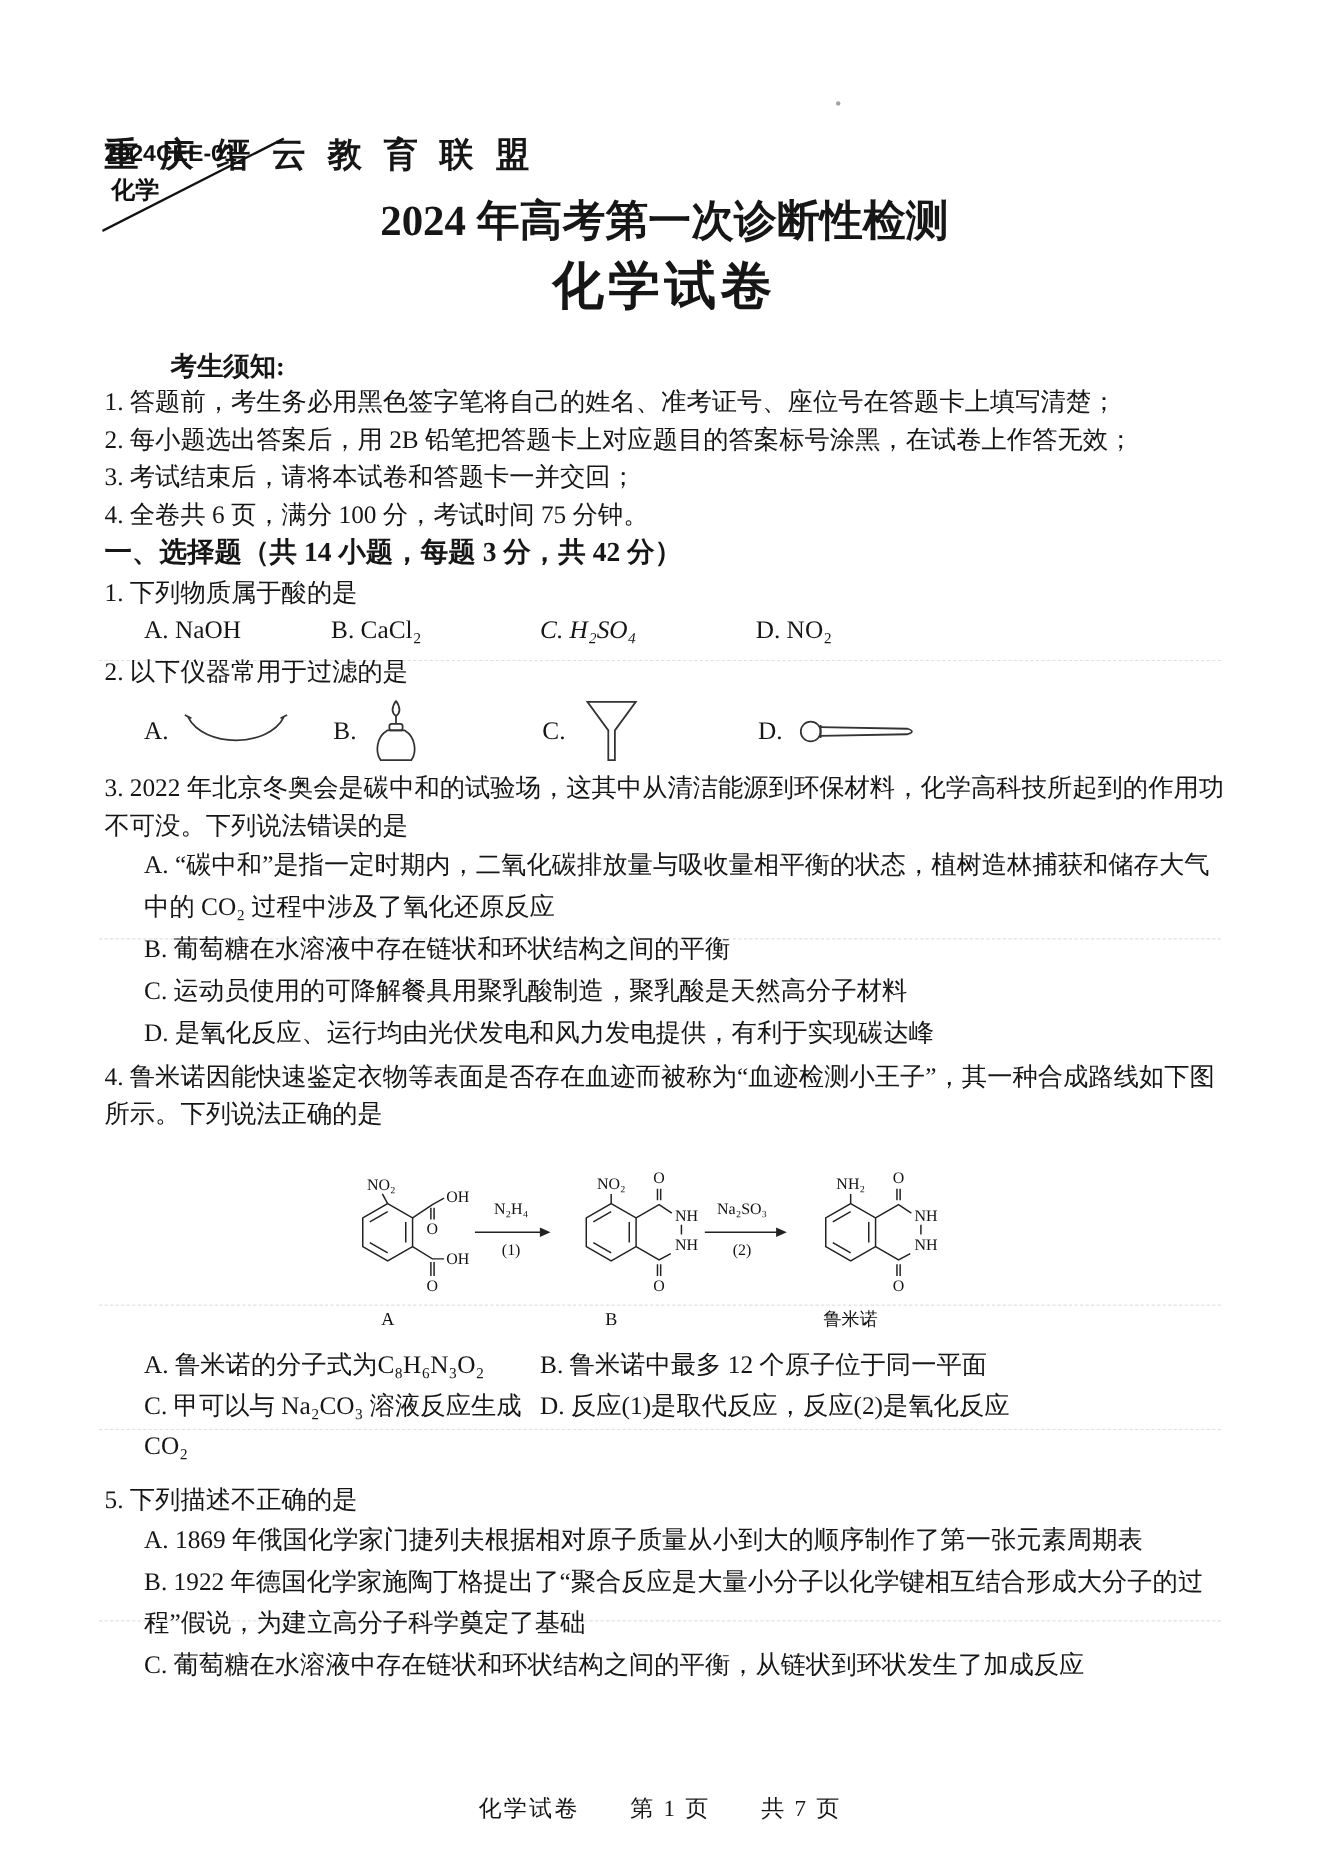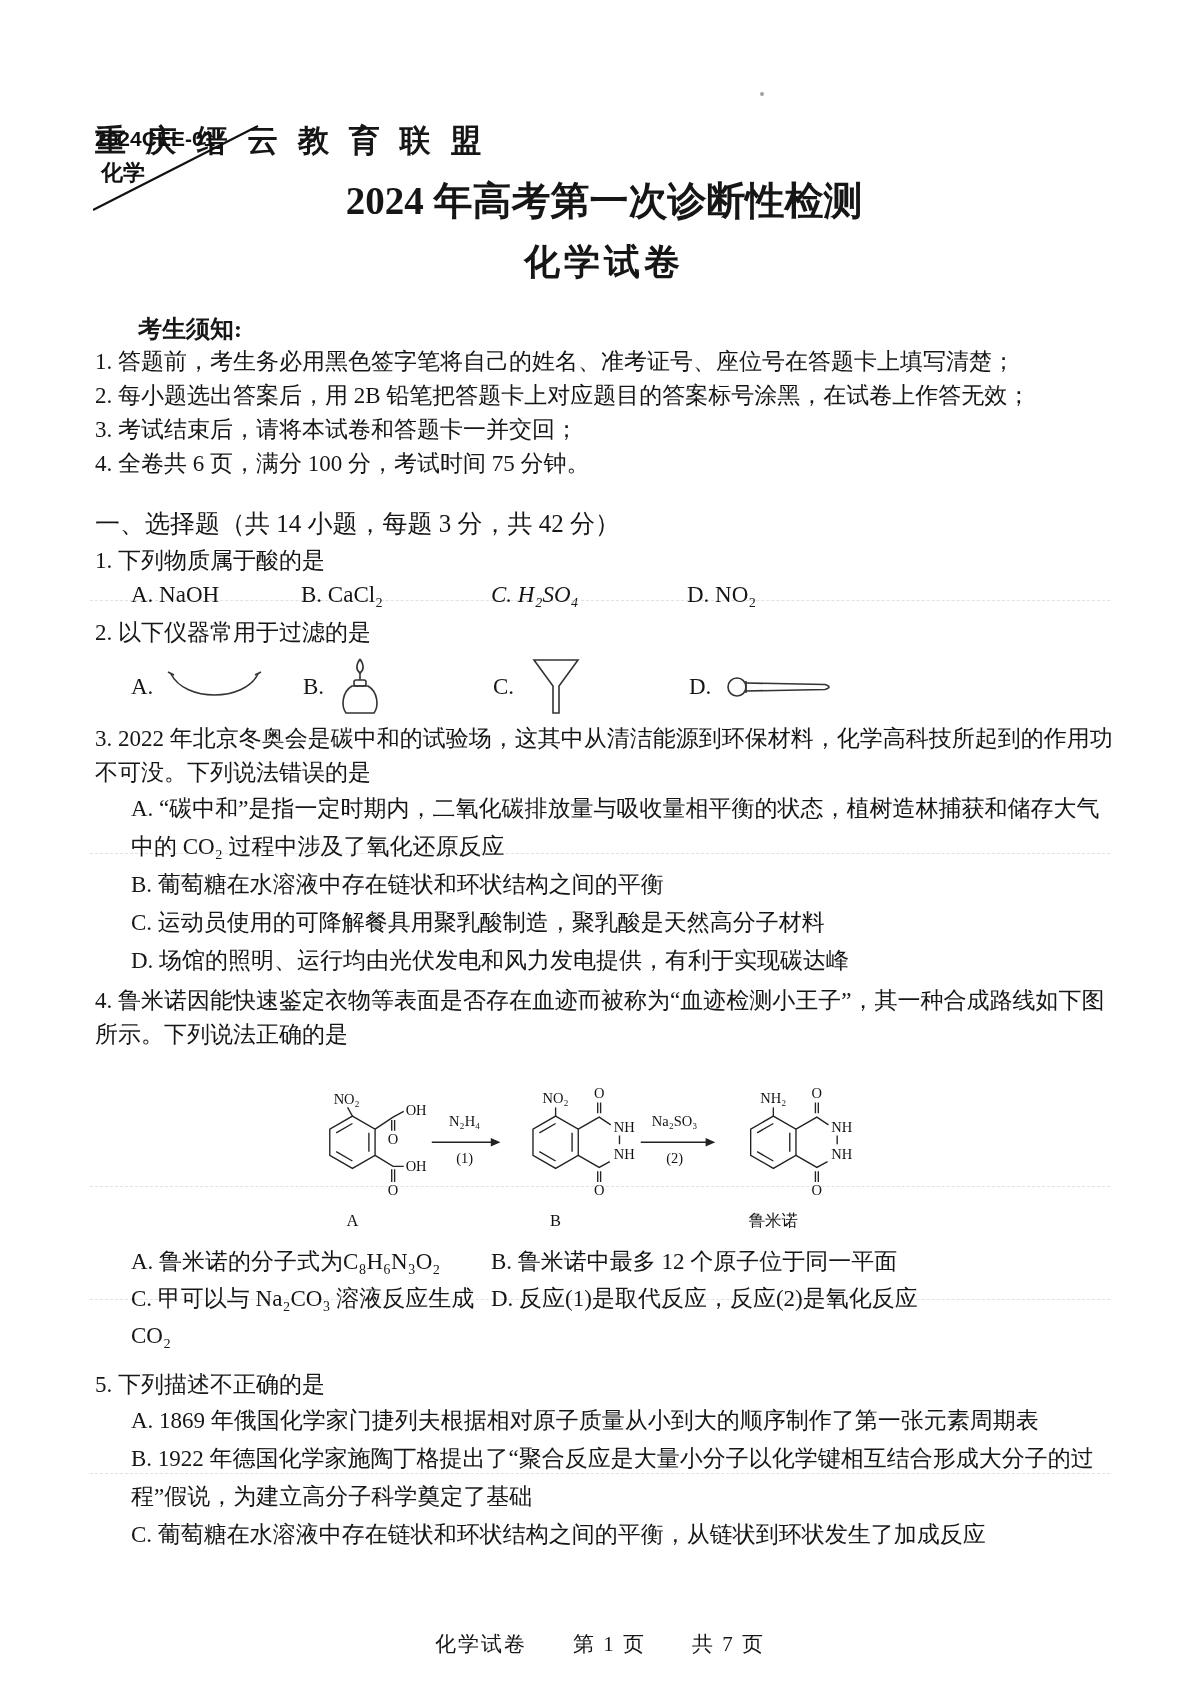--- a/index.html
+++ b/index.html
@@ -9,24 +9,24 @@
     color:#161616;
     font-family:"Liberation Serif","DejaVu Serif",serif;
     position:relative;
     overflow:hidden;
   }
   .content { position:absolute; left:95px; top:0; width:1018px; }
   .corner-mark { position:absolute; left:-2px; top:118px; }
   .corner-mark text { font-family:"Liberation Sans","DejaVu Sans",sans-serif; font-weight:bold; fill:#111; }
   .org { margin-top:120px; text-align:left; font-size:31px; font-weight:700; letter-spacing:6px; }
   .title { margin-top:12px; text-align:center; font-size:39px; font-weight:700; }
-  .paper-name { margin-top:10px; text-align:center; font-size:36px; font-weight:700; letter-spacing:4px; }
-  .notice-heading { margin-top:26px; margin-left:43px; font-size:24px; font-weight:700; }
+  .paper-name { text-align:center; font-size:47px; font-weight:700; letter-spacing:4px; }
+  .notice-heading { margin-top:26px; margin-left:60px; font-size:24px; font-weight:700; }
   .notice-item { font-size:23px; line-height:34px; }
-  .section-title { margin-top:26px; font-size:25px; font-weight:400; margin-bottom:2px; }
+  .section-title { font-size:25px; font-weight:700; margin-bottom:2px; }
   .stem { font-size:23px; line-height:34px; margin-top:4px; }
   .options-inline { display:flex; margin-left:36px; font-size:23px; line-height:34px; }
   .w170 { width:170px; } .w190 { width:190px; } .w196 { width:196px;font-style:italic; }
   .instr-row { display:flex; align-items:center; margin-left:36px; margin-top:6px; margin-bottom:4px; font-size:23px; }
   .instr-cell { display:flex; align-items:center; }
   .instr-cell .lbl { margin-right:14px; }
   .ic-a { width:172px; } .ic-b { width:190px; } .ic-c { width:196px; }
   .instr { stroke:#333; stroke-width:1.6; fill:none; }
   .option-block { margin-left:36px; font-size:23px; line-height:38px; }
   .scheme-wrap { width:640px; margin:8px auto 0; }
@@ -109,21 +109,21 @@
         <path class="instr" d="M21,11 L100,12.5 Q108,15 100,17.5 L21,19"></path>
         <line class="instr" x1="21" y1="9" x2="21" y2="21"></line>
       </svg>
     </span>
   </div>
 
   <div class="stem">3. 2022 年北京冬奥会是碳中和的试验场，这其中从清洁能源到环保材料，化学高科技所起到的作用功不可没。下列说法错误的是</div>
   <div class="option-block">A. “碳中和”是指一定时期内，二氧化碳排放量与吸收量相平衡的状态，植树造林捕获和储存大气中的 CO₂ 过程中涉及了氧化还原反应</div>
   <div class="option-block">B. 葡萄糖在水溶液中存在链状和环状结构之间的平衡</div>
   <div class="option-block">C. 运动员使用的可降解餐具用聚乳酸制造，聚乳酸是天然高分子材料</div>
-  <div class="option-block">D. 场馆的照明、运行均由光伏发电和风力发电提供，有利于实现碳达峰</div>
+  <div class="option-block">D. 是氧化反应、运行均由光伏发电和风力发电提供，有利于实现碳达峰</div>
 
   <div class="stem">4. 鲁米诺因能快速鉴定衣物等表面是否存在血迹而被称为“血迹检测小王子”，其一种合成路线如下图所示。下列说法正确的是</div>
 
   <div class="scheme-wrap">
     <svg viewBox="0 0 660 185" width="640" height="179">
 
       <g transform="translate(70,85)">
         <path class="chem" d="M0,-27 L23.4,-13.5 L23.4,13.5 L0,27 L-23.4,13.5 L-23.4,-13.5 Z"></path>
         <path class="chem" d="M-16.8,-9.7 L0,-19.4 M17,-9.7 L17,9.7 M0,19.4 L-16.8,9.7"></path>
         <path class="chem" d="M0,-27 L-5,-36"></path>

